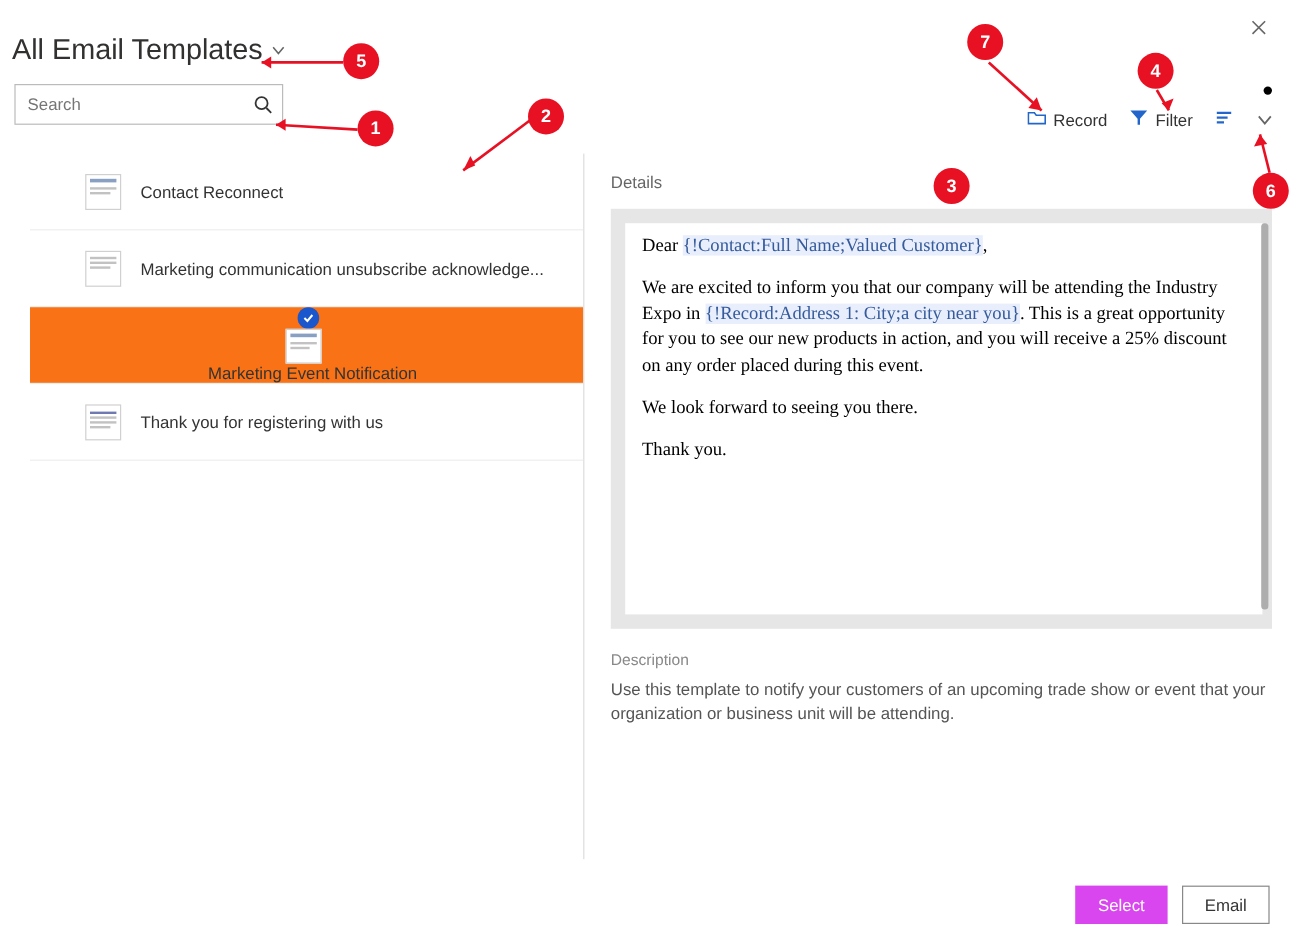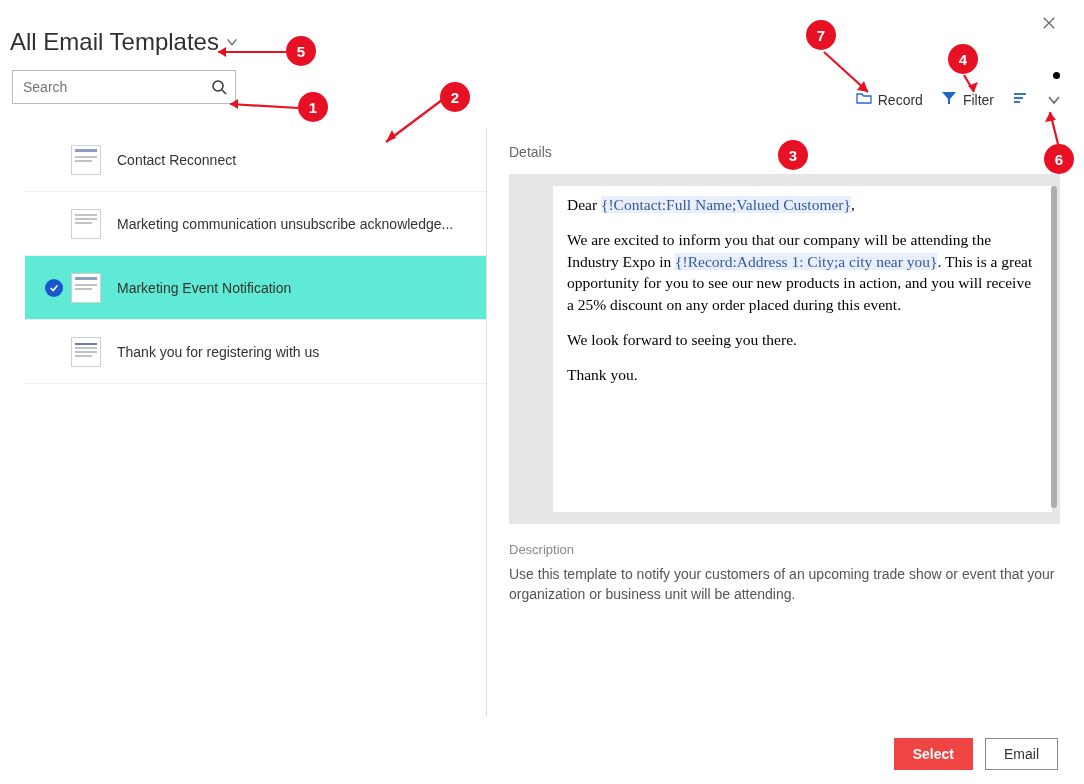--- a/index.html
+++ b/index.html
@@ -113,21 +113,22 @@
 
   .tmpl-item {
     display: flex;
     align-items: center;
     height: 64px;
     padding: 0 10px 0 20px;
     border-bottom: 1px solid #eee;
     cursor: pointer;
   }
   .tmpl-item.selected {
-    background: #5eead4;
+    background: #f97316;
+    flex-direction: column;
   }
   .check-slot {
     width: 26px;
     display: flex;
     align-items: center;
     justify-content: flex-start;
   }
   .check-circle {
     width: 18px; height: 18px;
     border-radius: 50%;
@@ -179,21 +180,20 @@
   }
   .preview-inner {
     background: #fff;
     height: 100%;
     overflow-y: auto;
     padding: 8px 14px;
     font-family: "Times New Roman", serif;
     font-size: 15.5px;
     line-height: 1.38;
     color: #000;
-    margin-left: 32px;
   }
   .preview-inner p { margin: 0 0 14px 0; }
   .dyn {
     color: #355b9b;
     background: #e8eefc;
   }
   .scroll-ind {
     position: absolute;
     right: 3px; top: 12px;
     width: 6px; height: 322px;
@@ -226,23 +226,22 @@
   }
   .btn {
     height: 32px;
     padding: 0 18px;
     font-size: 14px;
     cursor: pointer;
     border: 1px solid transparent;
     display: flex; align-items: center; justify-content: center;
   }
   .btn-primary {
-    background: #ef4444;
+    background: #d946ef;
     color: #fff;
-    font-weight: bold;
   }
   .btn-secondary {
     background: #fff;
     border: 1px solid #888;
     color: #333;
   }
 
   
   .anno {
     position: absolute;

